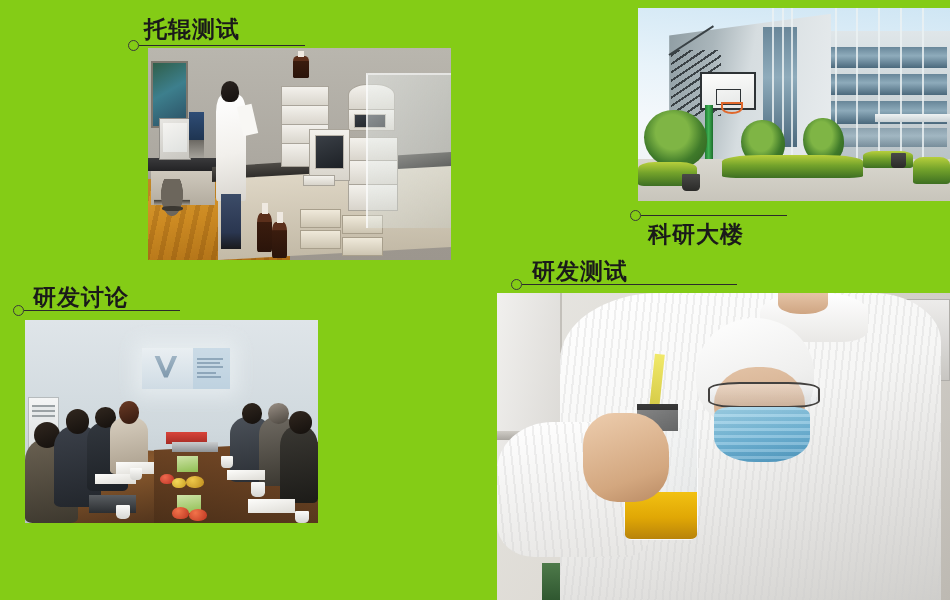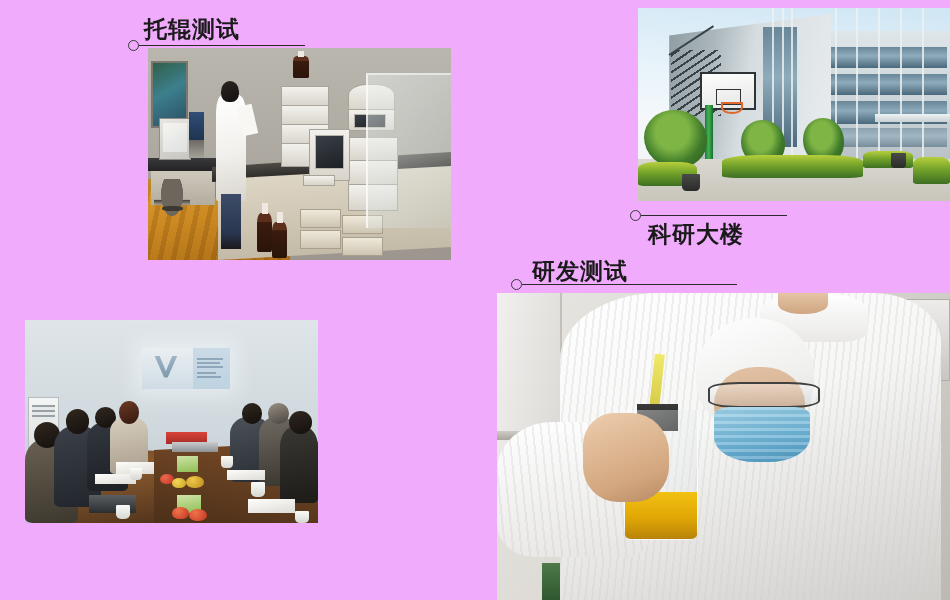--- a/index.html
+++ b/index.html
@@ -405,21 +405,21 @@
     background: linear-gradient(180deg, #3a3a3a, #1d1d1d);
   }
   .rd-floor {
     position: absolute; left: 10%; bottom: 0; width: 22%; height: 12%;
     background: linear-gradient(180deg, #4e7a4a, #2f5730);
   }
 </style>
 </head>
 <body>
 
-<div id="page" style="background: #f0abfc;">
+<div id="page" style="background: #84cc16;">
 
   <div class="caption" style="left:128px; top:14px; width:200px; height:40px;">
     <span class="cap-text" style="left:16px; top:0;">托辊测试</span>
     <span class="cap-dot" style="left:0; top:26px;"></span>
     <span class="cap-rule" style="left:11px; top:31px; width:166px;"></span>
   </div>
 
   <div class="photo" style="left:148px; top:48px; width:303px; height:212px;">
     <div class="scene">
       <div class="lab-bg"></div>
@@ -514,20 +514,25 @@
     <span class="cap-dot" style="left:0; top:23px;"></span>
     <span class="cap-rule" style="left:11px; top:28px; width:215px;"></span>
   </div>
 
   <div class="caption" style="left:630px; top:206px; width:230px; height:44px;">
     <span class="cap-dot" style="left:0; top:4px;"></span>
     <span class="cap-rule" style="left:11px; top:9px; width:146px;"></span>
     <span class="cap-text" style="left:18px; top:13px;">科研大楼</span>
   </div>
 
+  <div class="caption" style="left:13px; top:282px; width:180px; height:40px;">
+    <span class="cap-text" style="left:20px; top:0;">研发讨论</span>
+    <span class="cap-dot" style="left:0; top:23px;"></span>
+    <span class="cap-rule" style="left:11px; top:28px; width:156px;"></span>
+  </div>
 
   <div class="photo" style="left:497px; top:293px; width:453px; height:307px;">
     <div class="scene">
       <div class="rd-bg"></div>
       <div class="rd-wall-panel"></div>
       <div class="rd-wall-shelf"></div>
       <div class="rd-equip"></div>
       <div class="rd-equip-btn"></div>
       <div class="rd-floor"></div>
 

